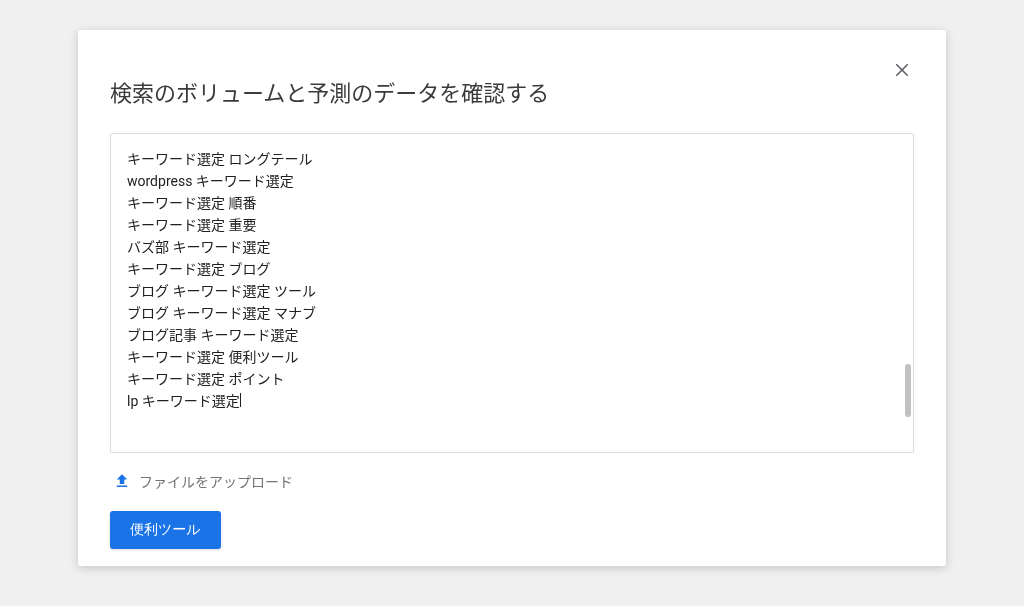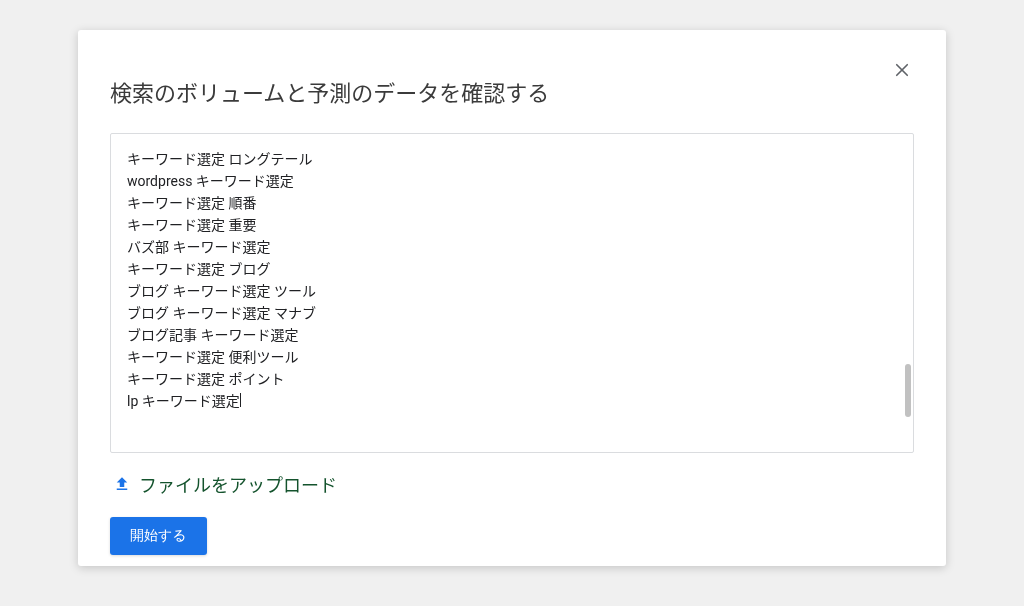--- a/index.html
+++ b/index.html
@@ -100,22 +100,22 @@
     }
     .upload-icon {
       color: #1b73e8;
       width: 18px;
       height: 18px;
       display: flex;
       align-items: center;
       justify-content: center;
     }
     .upload-text {
-      color: #14532d;
-      font-size: 18px;
+      color: #737373;
+      font-size: 14px;
       cursor: pointer;
     }
     .footer {
       margin-top: auto;
       padding-top: 20px;
     }
     .start-button {
       background: #1b73e8;
       color: #fff;
       border: none;
@@ -159,15 +159,15 @@
   <div class="upload-row">
     <span class="upload-icon">
       <svg viewBox="0 0 24 24" width="18" height="18" fill="currentColor">
         <path d="M9 16h6v-6h4l-7-7-7 7h4v6zm-4 2h14v2H5v-2z"></path>
       </svg>
     </span>
     <span class="upload-text">ファイルをアップロード</span>
   </div>
 
   <div class="footer">
-    <button class="start-button">開始する</button>
+    <button class="start-button">便利ツール</button>
   </div>
 </div>
 
 </body></html>

